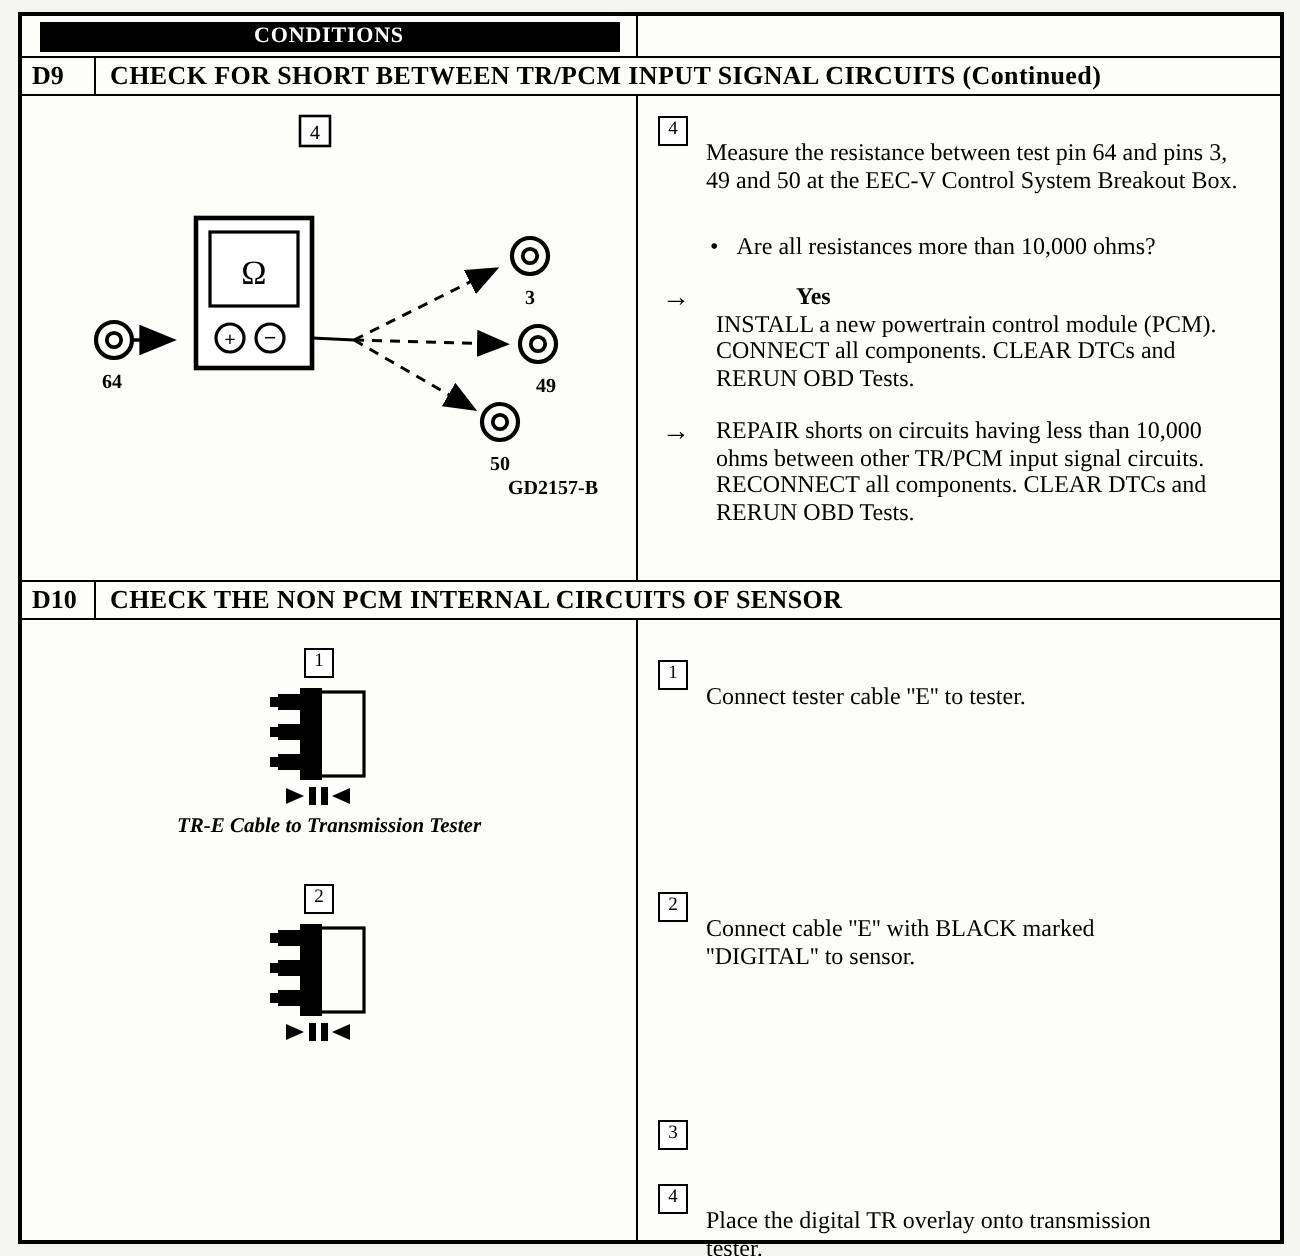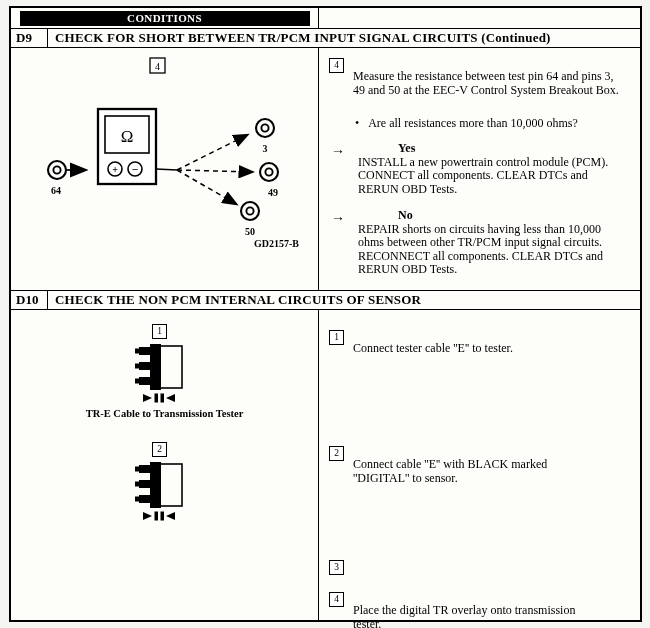--- a/index.html
+++ b/index.html
@@ -51,21 +51,21 @@
   .bullet { font-size:12px; }
 
   .result { position:absolute; left:12px; display:flex; gap:7px; font-size:12px; line-height:1.13; }
   .result .arrow { width:20px; font-size:14px; line-height:1; padding-top:1px; }
   .result .label { font-weight:bold;margin-left:40px; }
   .result .action { max-width:252px; }
 
   .figpos { position:absolute; }
   .caption {
     position:absolute; left:0; width:100%;
-    text-align:center; font-weight:bold; font-size:10.5px;
+    text-align:center; font-weight:bold; font-size:10.5px;font-style:italic;
   }
   svg text { font-family:"Liberation Serif", serif; }
 </style>
 </head>
 <body>
 
 <div class="table">
 
   <div class="row flexrow header-row">
     <div class="cell-left hdr-cell">
@@ -136,21 +136,20 @@
       <div class="result" style="top:94px">
         <span class="arrow">→</span>
         <div class="rbody">
           <div class="label">Yes</div>
           <div class="action">INSTALL a new powertrain control module (PCM). CONNECT all components. CLEAR DTCs and RERUN OBD Tests.</div>
         </div>
       </div>
       <div class="result" style="top:161px">
         <span class="arrow">→</span>
         <div class="rbody">
-          <div class="label">No</div>
           <div class="action">REPAIR shorts on circuits having less than 10,000 ohms between other TR/PCM input signal circuits. RECONNECT all components. CLEAR DTCs and RERUN OBD Tests.</div>
         </div>
       </div>
     </div>
   </div>
 
   <div class="row flexrow section-row">
     <div class="sec-id">D10</div>
     <div class="sec-title">CHECK THE NON PCM INTERNAL CIRCUITS OF SENSOR</div>
   </div>

